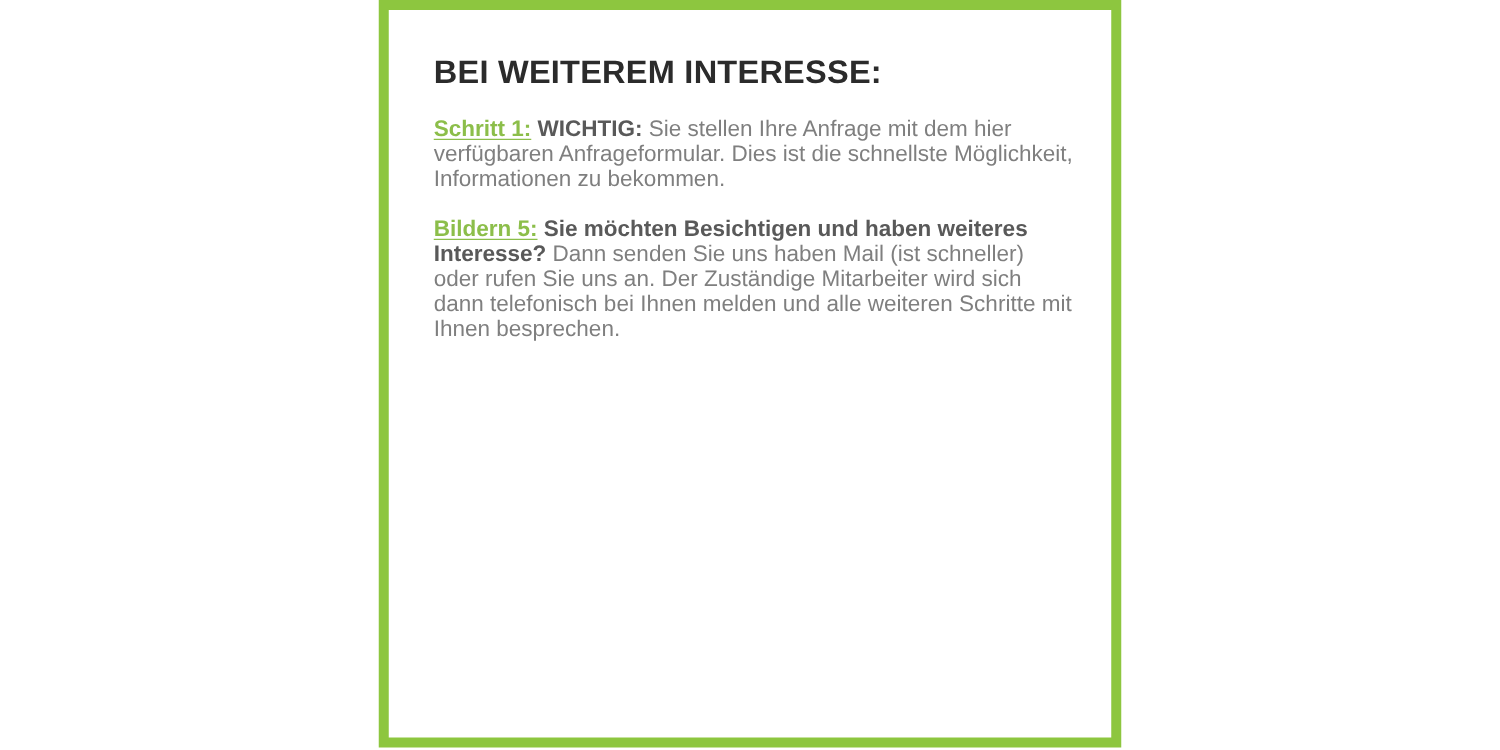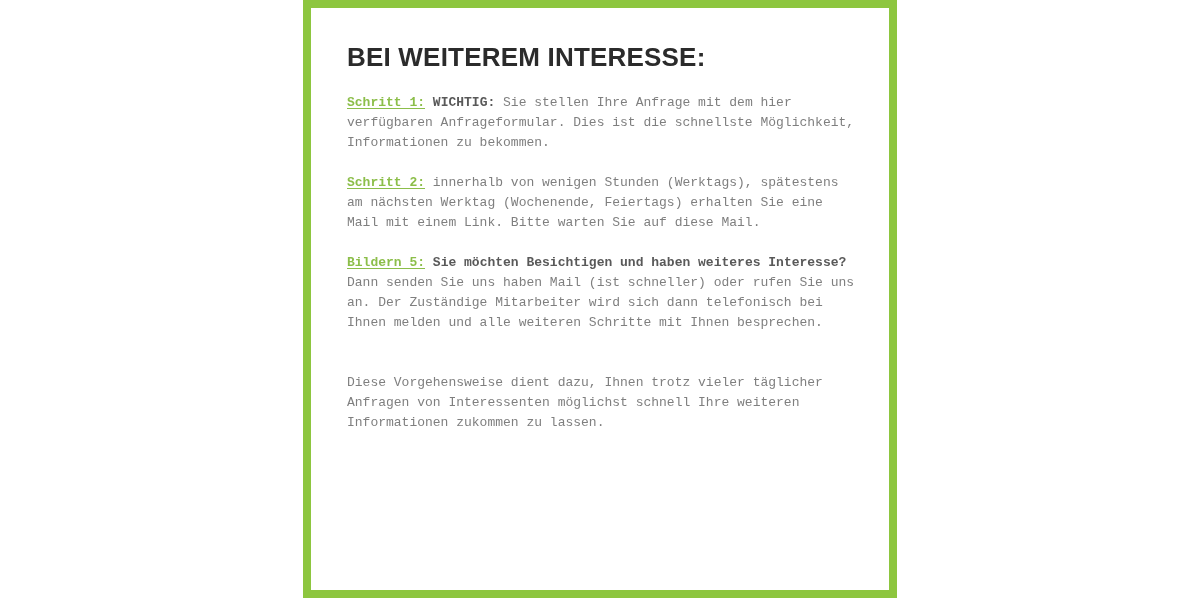--- a/index.html
+++ b/index.html
@@ -27,24 +27,23 @@
   .title{
     margin:0 0 20px 0;
     font-size:26px;
     font-weight:bold;
     color:var(--title-color,#2b2b2b);
     letter-spacing:0.2px;
   }
   .para{
     margin:0 0 20px 0;
     max-width:512px;
-    font-size:13px;
+    font-size:18px;
     line-height:20px;
     color:var(--body-color,#7f7f7f);
-    font-family:Liberation Mono, monospace;
   }
   .step-label{
     color:var(--link-green,#8CBE4A);
     font-weight:bold;
     text-decoration:underline;
     text-underline-offset:2px;
     cursor:pointer;
   }
   .emph{
     color:var(--bold-color,#595959);
@@ -57,22 +56,20 @@
 </head>
 <body>
 
 <div class="page">
   <section class="card">
 
     <h1 class="title">BEI WEITEREM INTERESSE:</h1>
 
     <p class="para"><a class="step-label">Schritt 1:</a><span> </span><span class="emph">WICHTIG:</span><span> Sie stellen Ihre Anfrage mit dem hier verfügbaren Anfrageformular. Dies ist die schnellste Möglichkeit, Informationen zu bekommen.</span></p>
 
-    <p class="para"><a class="step-label">Schritt 2:</a><span> innerhalb von wenigen Stunden (Werktags), spätestens am nächsten Werktag (Wochenende, Feiertags) erhalten Sie eine Mail mit einem Link. Bitte warten Sie auf diese Mail.</span><span class="emph"></span><span></span></p>
 
 
 
     <p class="para"><a class="step-label">Bildern 5:</a><span> </span><span class="emph">Sie möchten Besichtigen und haben weiteres Interesse?</span><span> Dann senden Sie uns haben Mail (ist schneller) oder rufen Sie uns an. Der Zuständige Mitarbeiter wird sich dann telefonisch bei Ihnen melden und alle weiteren Schritte mit Ihnen besprechen.</span></p>
 
-    <p class="para closing">Diese Vorgehensweise dient dazu, Ihnen trotz vieler täglicher Anfragen von Interessenten möglichst schnell Ihre weiteren Informationen zukommen zu lassen.</p>
 
   </section>
 </div>
 
 </body></html>

